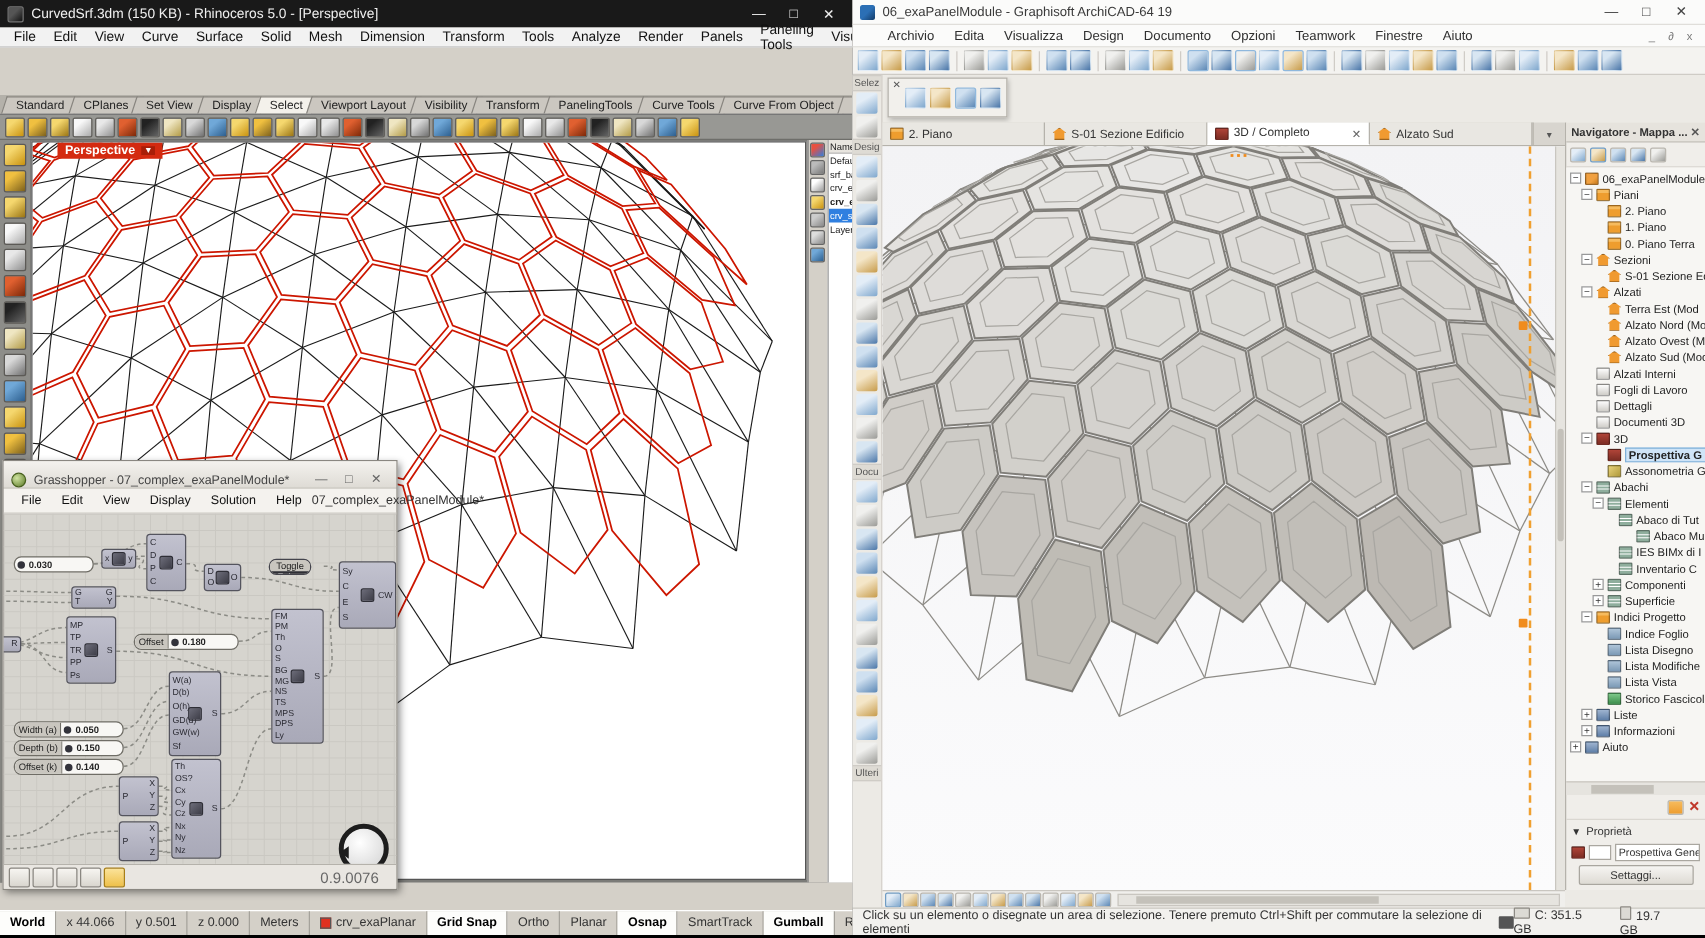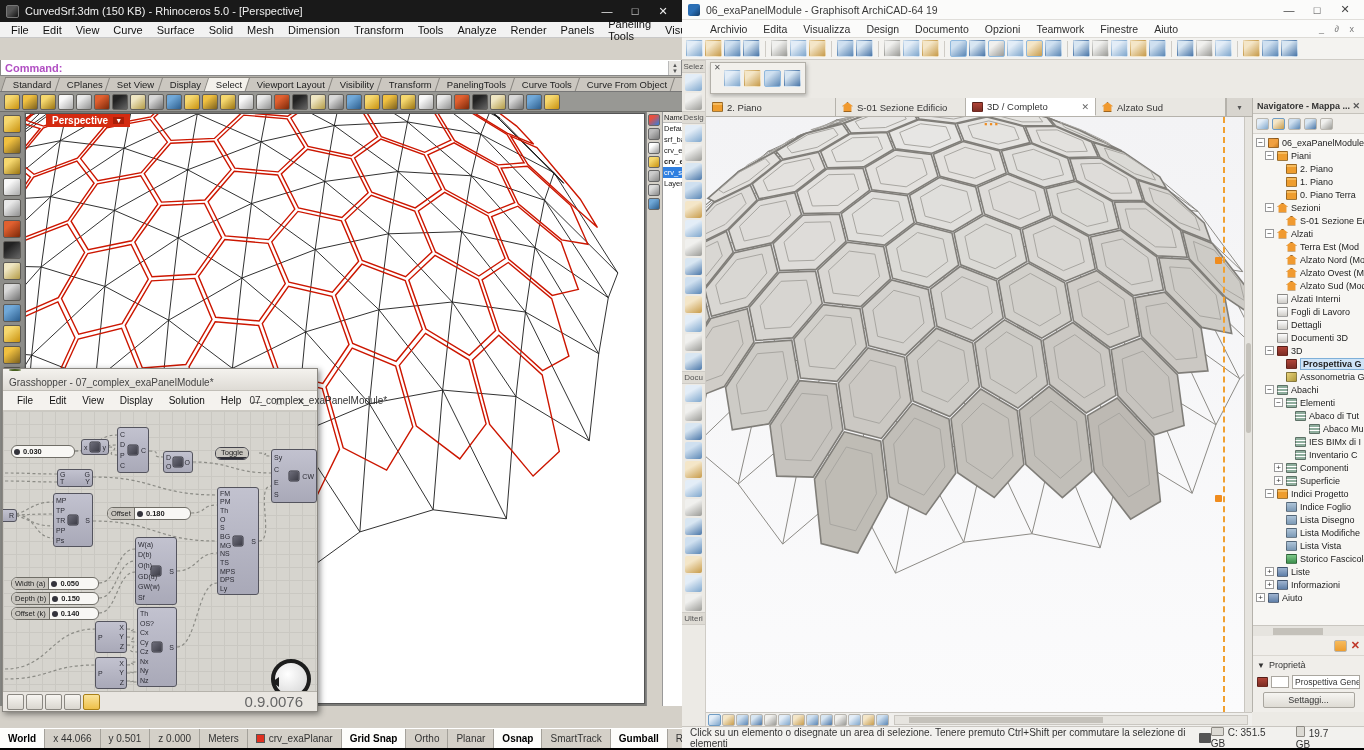--- a/index.html
+++ b/index.html
@@ -43,29 +43,29 @@
 .r-osnap{position:absolute;left:0;top:706px;right:0;height:22px;background:#d4d0c8;border-top:1px solid #999;display:flex;align-items:center;gap:14px;padding-left:330px;}
 .chk{display:flex;align-items:center;gap:4px;font-size:10px;}
 .chk .box{width:11px;height:11px;background:#fff;border:1px solid #777;}
 .r-status{position:absolute;left:0;top:728px;right:0;height:20px;background:#d4d0c8;display:flex;border-top:1px solid #fff;}
 .st-cell{border-right:1px solid #a5a29b;padding:0 8px;display:flex;align-items:center;gap:4px;font-size:10px;color:#333;white-space:nowrap;}
 .st-cell.on{background:#fdfdfb;font-weight:bold;color:#000;}
 .swatch{width:9px;height:9px;border:1px solid #555;}
 
 
 #gh{position:absolute;left:2px;top:368px;width:316px;height:344px;background:#e9e6e1;border:1px solid #8a8781;box-shadow:2px 2px 6px rgba(0,0,0,.45);}
-.gh-title{height:22px;background:linear-gradient(#f4f2ee,#dedbd5);display:flex;align-items:flex-start;gap:6px;padding:0 6px;color:#444;font-size:10px;border-bottom:1px solid #c2bfb8;flex-direction:column;}
+.gh-title{height:22px;background:linear-gradient(#f4f2ee,#dedbd5);display:flex;align-items:flex-end;gap:6px;padding:0 6px;color:#444;font-size:10px;border-bottom:1px solid #c2bfb8;}
 .gh-title .win-btn{color:#666;height:14px;width:20px;font-size:10px;}
 .gh-ico{width:12px;height:12px;border-radius:50%;background:radial-gradient(circle at 35% 35%,#cfe3a0,#5c7a28);border:1px solid #47601e;}
 .gh-menu{height:20px;background:#f4f2ee;display:flex;align-items:center;padding:0 6px;border-bottom:1px solid #ccc9c2;}
 .gh-menu .menu-item{font-size:10px;padding:0 8px;}
 .gh-doc{margin-left:auto;font-size:10px;color:#333;}
 .gh-canvas{position:relative;height:280px;background-color:#d6d4ce;background-image:linear-gradient(to right,#cac8c2 1px,transparent 1px),linear-gradient(to bottom,#cac8c2 1px,transparent 1px);background-size:13px 13px;overflow:hidden;}
 .gh-footer{height:20px;background:#e9e6e1;border-top:1px solid #b5b2ab;display:flex;align-items:center;padding:0 4px;}
-.gh-version{margin-left:auto;font-size:15px;color:#666;padding-right:10px;}
+.gh-version{margin-left:auto;font-size:12px;color:#666;padding-right:10px;}
 .gh-tool{width:17px;height:16px;border:1px solid #8a8781;background:linear-gradient(#f7f5f1,#d9d6cf);margin-right:2px;border-radius:2px;}
 .gh-tool.active{background:linear-gradient(#fbe39a,#eec04a);border-color:#a97f16;}
 .gh-comp{position:absolute;background:linear-gradient(#c2c2cf,#a9a9b8);border:1px solid #54545e;border-radius:3px;font-size:7px;color:#2b2b33;}
 .gh-comp .ins{position:absolute;left:2px;top:1px;bottom:1px;display:flex;flex-direction:column;justify-content:space-around;}
 .gh-comp .outs{position:absolute;right:2px;top:1px;bottom:1px;display:flex;flex-direction:column;justify-content:space-around;text-align:right;}
 .gh-comp .cicon{position:absolute;left:50%;top:50%;transform:translate(-50%,-50%);width:11px;height:11px;border-radius:2px;background:linear-gradient(135deg,#6d6d7a,#3c3c46);border:1px solid #2e2e36;}
 .gh-slider{position:absolute;height:13px;background:#f8f7f4;border:1px solid #6f6d66;border-radius:6px;display:flex;align-items:center;font-size:7.5px;}
 .gh-slider .slab{background:#c9c6bf;border-right:1px solid #6f6d66;border-radius:6px 0 0 6px;padding:0 3px;height:100%;display:flex;align-items:center;white-space:nowrap;}
 .gh-slider .sval{padding-left:3px;font-weight:bold;white-space:nowrap;}
 .gh-slider .knob{width:6px;height:6px;border-radius:50%;background:#33333b;margin-left:2px;}
@@ -168,28 +168,20 @@
       <span class="menu-item">Mesh</span>
       <span class="menu-item">Dimension</span>
       <span class="menu-item">Transform</span>
       <span class="menu-item">Tools</span>
       <span class="menu-item">Analyze</span>
       <span class="menu-item">Render</span>
       <span class="menu-item">Panels</span>
       <span class="menu-item">Paneling Tools</span>
       <span class="menu-item">VisualARQ</span>
     </div>
-  <div class="r-cmd">
-    <span class="lbl">Command:</span>
-    <span style="flex:1"></span>
-    <span class="r-scrollcol" style="position:static;width:13px;height:14px;">
-        <span>▲</span>
-        <span>▼</span>
-      </span>
-  </div>
   <div class="r-tabs" id="r-tabs">
       <span class="r-tab">
         <span>Standard</span>
       </span>
       <span class="r-tab">
         <span>CPlanes</span>
       </span>
       <span class="r-tab">
         <span>Set View</span>
       </span>

